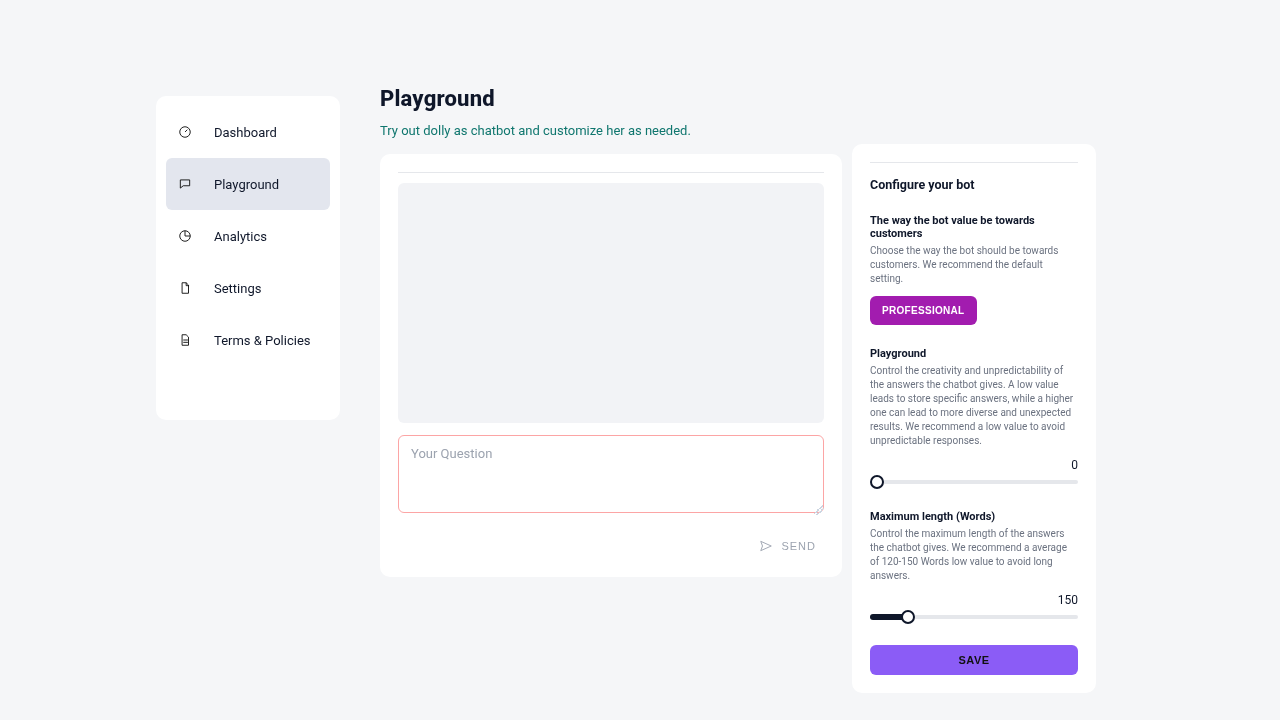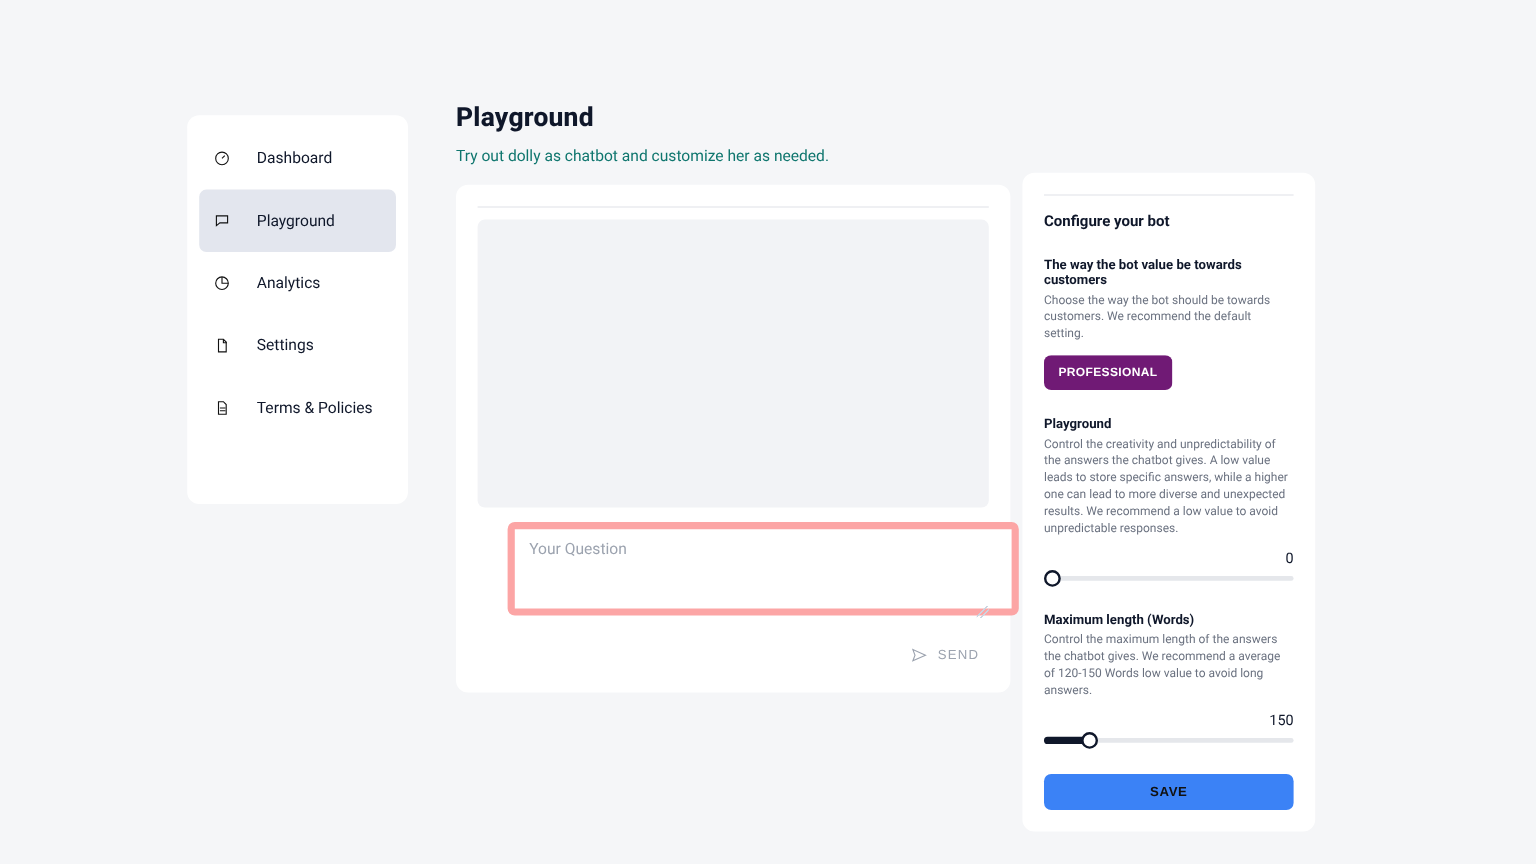--- a/index.html
+++ b/index.html
@@ -54,29 +54,28 @@
   .chat-divider { border-top: 1px solid #e5e7eb; margin-bottom: 10px; }
   .chat-canvas {
     background: #f2f3f6;
     border-radius: 6px;
     height: 240px;
     margin-bottom: 12px;
   }
   .question {
     width: 100%;
     height: 78px;
-    border: 6px solid #fca5a5;
+    border: 1px solid #fca5a5;
     border-radius: 6px;
     padding: 10px 12px;
     resize: none;
     font-family: inherit;
     font-size: 13px;
     color: #111;
     position: relative;
-    margin-left: 25px;
   }
   .question::placeholder { color: #9ca3af; }
   .ta-handle {
     width: 10px; height: 10px;
     position: relative;
     left: calc(100% - 10px);
     top: -12px;
     background:
       linear-gradient(135deg, transparent 40%, #cbd5e1 40%, #cbd5e1 50%, transparent 50%) ,
       linear-gradient(135deg, transparent 60%, #cbd5e1 60%, #cbd5e1 70%, transparent 70%);
@@ -106,21 +105,21 @@
   .field { margin-bottom: 22px; }
   .f-label { font-size: 11px; font-weight: 700; margin-bottom: 4px; }
   .f-desc { font-size: 10px; color: #6b7280; line-height: 1.4; margin-bottom: 10px; }
   .seg {
     display: inline-flex; border-radius: 6px; overflow: hidden;
   }
   .seg button {
     border: none; font-size: 10px; font-weight: 600; letter-spacing: 0.3px;
     padding: 9px 12px; cursor: pointer;
   }
-  .seg .on { background: #701a75; color: #fff; text-align: center; }
+  .seg .on { background: #a21caf; color: #fff; text-align: center; }
   .seg .off { background: #e3e6ee; color: #111; }
   .val-row { display: flex; justify-content: flex-end; font-size: 12px; margin-bottom: 4px; }
   .slider {
     position: relative; height: 12px;
   }
   .track {
     position: absolute; left: 0; right: 0; top: 50%; transform: translateY(-50%);
     height: 4px; border-radius: 3px; background: #e5e7eb;
   }
   .track-fill {
@@ -128,21 +127,21 @@
     height: 6px; border-radius: 4px; background: #0f172a;
   }
   .thumb {
     position: absolute; top: 50%; transform: translate(-50%, -50%);
     width: 14px; height: 14px; border-radius: 50%;
     background: #fff; border: 2px solid #0f172a;
   }
   .thumb.solid { background: #fff; border: 2px solid #0f172a; }
   .save-btn {
     width: 100%; height: 30px; border: none; border-radius: 6px;
-    background: #3b82f6; color: #111; font-size: 11px; font-weight: 700; letter-spacing: 0.5px;
+    background: #8b5cf6; color: #111; font-size: 11px; font-weight: 700; letter-spacing: 0.5px;
     cursor: pointer;
   }
 </style>
 </head>
 <body>
 
 <nav class="sidebar">
   <div class="side-item">
     <span class="side-ico">
       <svg viewBox="0 0 24 24">

